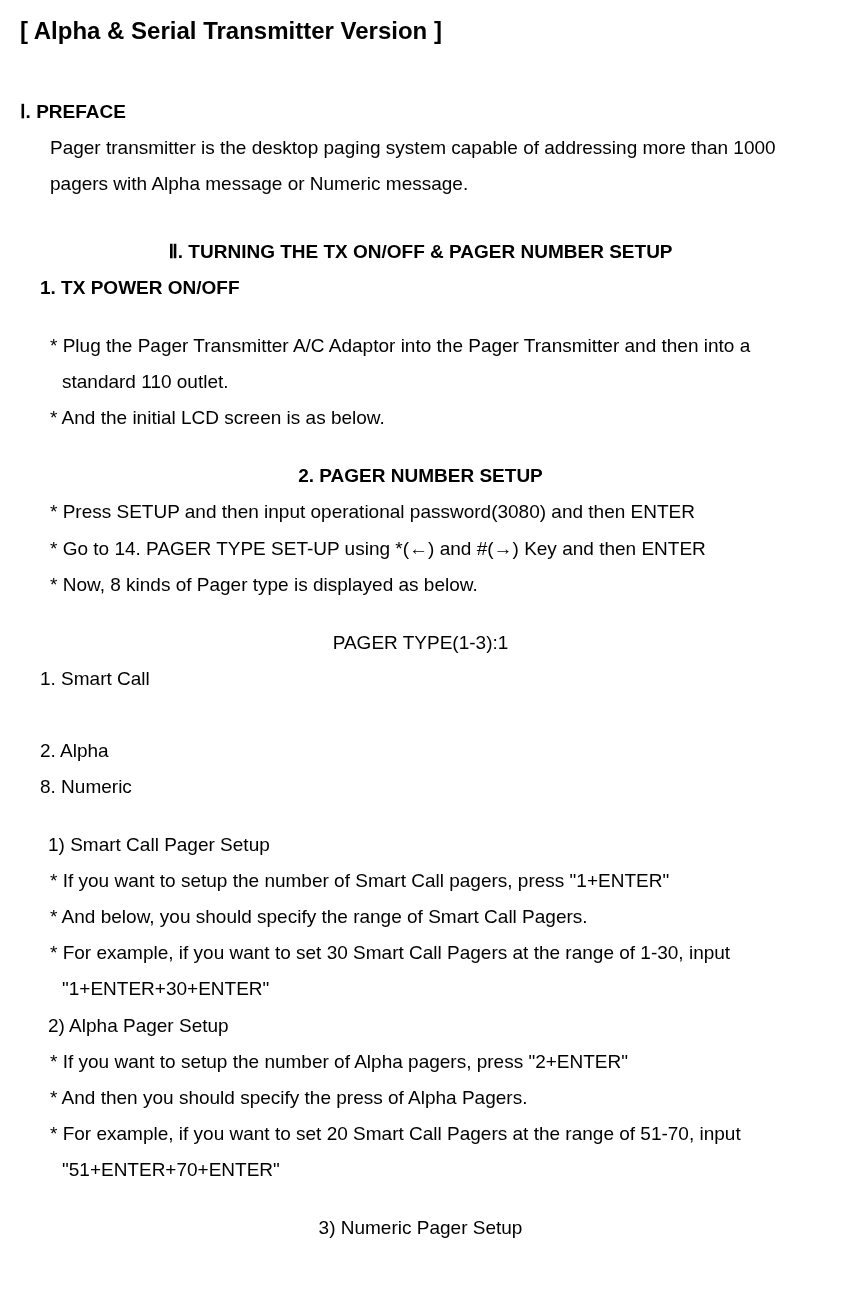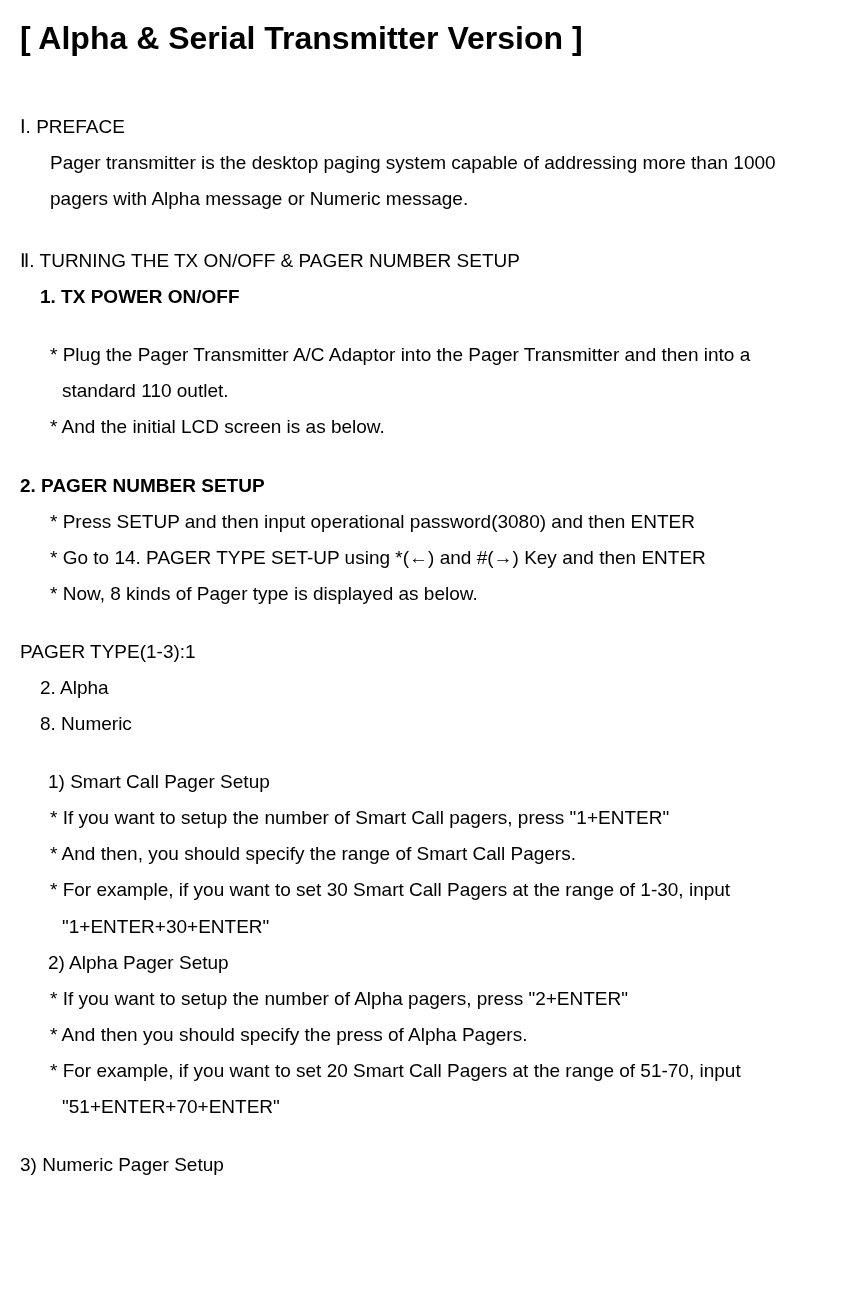--- a/index.html
+++ b/index.html
@@ -11,43 +11,44 @@
   }
   .page {
     width: 841px;
     box-sizing: border-box;
     padding: 8px 20px 30px 20px;
     font-size: 19px;
     line-height: 1.9;
   }
   .title {
     font-weight: 700;
-    font-size: 32px;
+    font-size: 24px;
     margin-bottom: 40px;
   }
   .h1 {
-    font-weight: 400;
-    margin-top: 4px;
+    font-weight: 700;
+    margin-top: 10px;
   }
   .h2 {
     font-weight: 700;
   }
   .bold {
     font-weight: 400;
   }
   .body-indent {
     padding-left: 30px;
   }
   .hanging {
     text-indent: -12px;
     padding-left: 42px;
   }
   .left0 {
     margin-left: 0;
     padding-left: 0;
+    text-align: center;
   }
   .gap {
     height: 22px;
   }
 </style>
 </head>
 <body>
 
 <div class="page">
 
@@ -69,28 +70,29 @@
   <div class="gap"></div>
 
   <div class="h2 left0">2. PAGER NUMBER SETUP</div>
   <div class="hanging">* Press SETUP and then input operational password(3080) and then ENTER</div>
   <div class="hanging">* Go to 14. PAGER TYPE SET-UP using *(←) and #(→) Key and then ENTER</div>
   <div class="hanging">* Now, 8 kinds of Pager type is displayed as below.</div>
 
   <div class="gap"></div>
 
   <div class="bold left0">PAGER TYPE(1-3):1</div>
-  <div class="bold" style="padding-left:20px;">2. Alpha</div>
+  <div class="bold" style="padding-left:20px;">1. Smart Call</div>
+  <div class="bold" style="padding-left:20px;margin-top:36px;">2. Alpha</div>
   <div class="bold" style="padding-left:20px;">8. Numeric</div>
 
   <div class="gap"></div>
 
   <div style="padding-left:28px;">1) Smart Call Pager Setup</div>
   <div class="hanging">* If you want to setup the number of Smart Call pagers, press "1+ENTER"</div>
-  <div class="hanging">* And then, you should specify the range of Smart Call Pagers.</div>
+  <div class="hanging">* And below, you should specify the range of Smart Call Pagers.</div>
   <div class="hanging">* For example, if you want to set 30 Smart Call Pagers at the range of 1-30, input "1+ENTER+30+ENTER"</div>
 
   <div style="padding-left:28px;">2) Alpha Pager Setup</div>
   <div class="hanging">* If you want to setup the number of Alpha pagers, press "2+ENTER"</div>
   <div class="hanging">* And then you should specify the press of Alpha Pagers.</div>
   <div class="hanging">* For example, if you want to set 20 Smart Call Pagers at the range of 51-70, input "51+ENTER+70+ENTER"</div>
 
   <div class="gap"></div>
 
   <div class="left0">3) Numeric Pager Setup</div>

